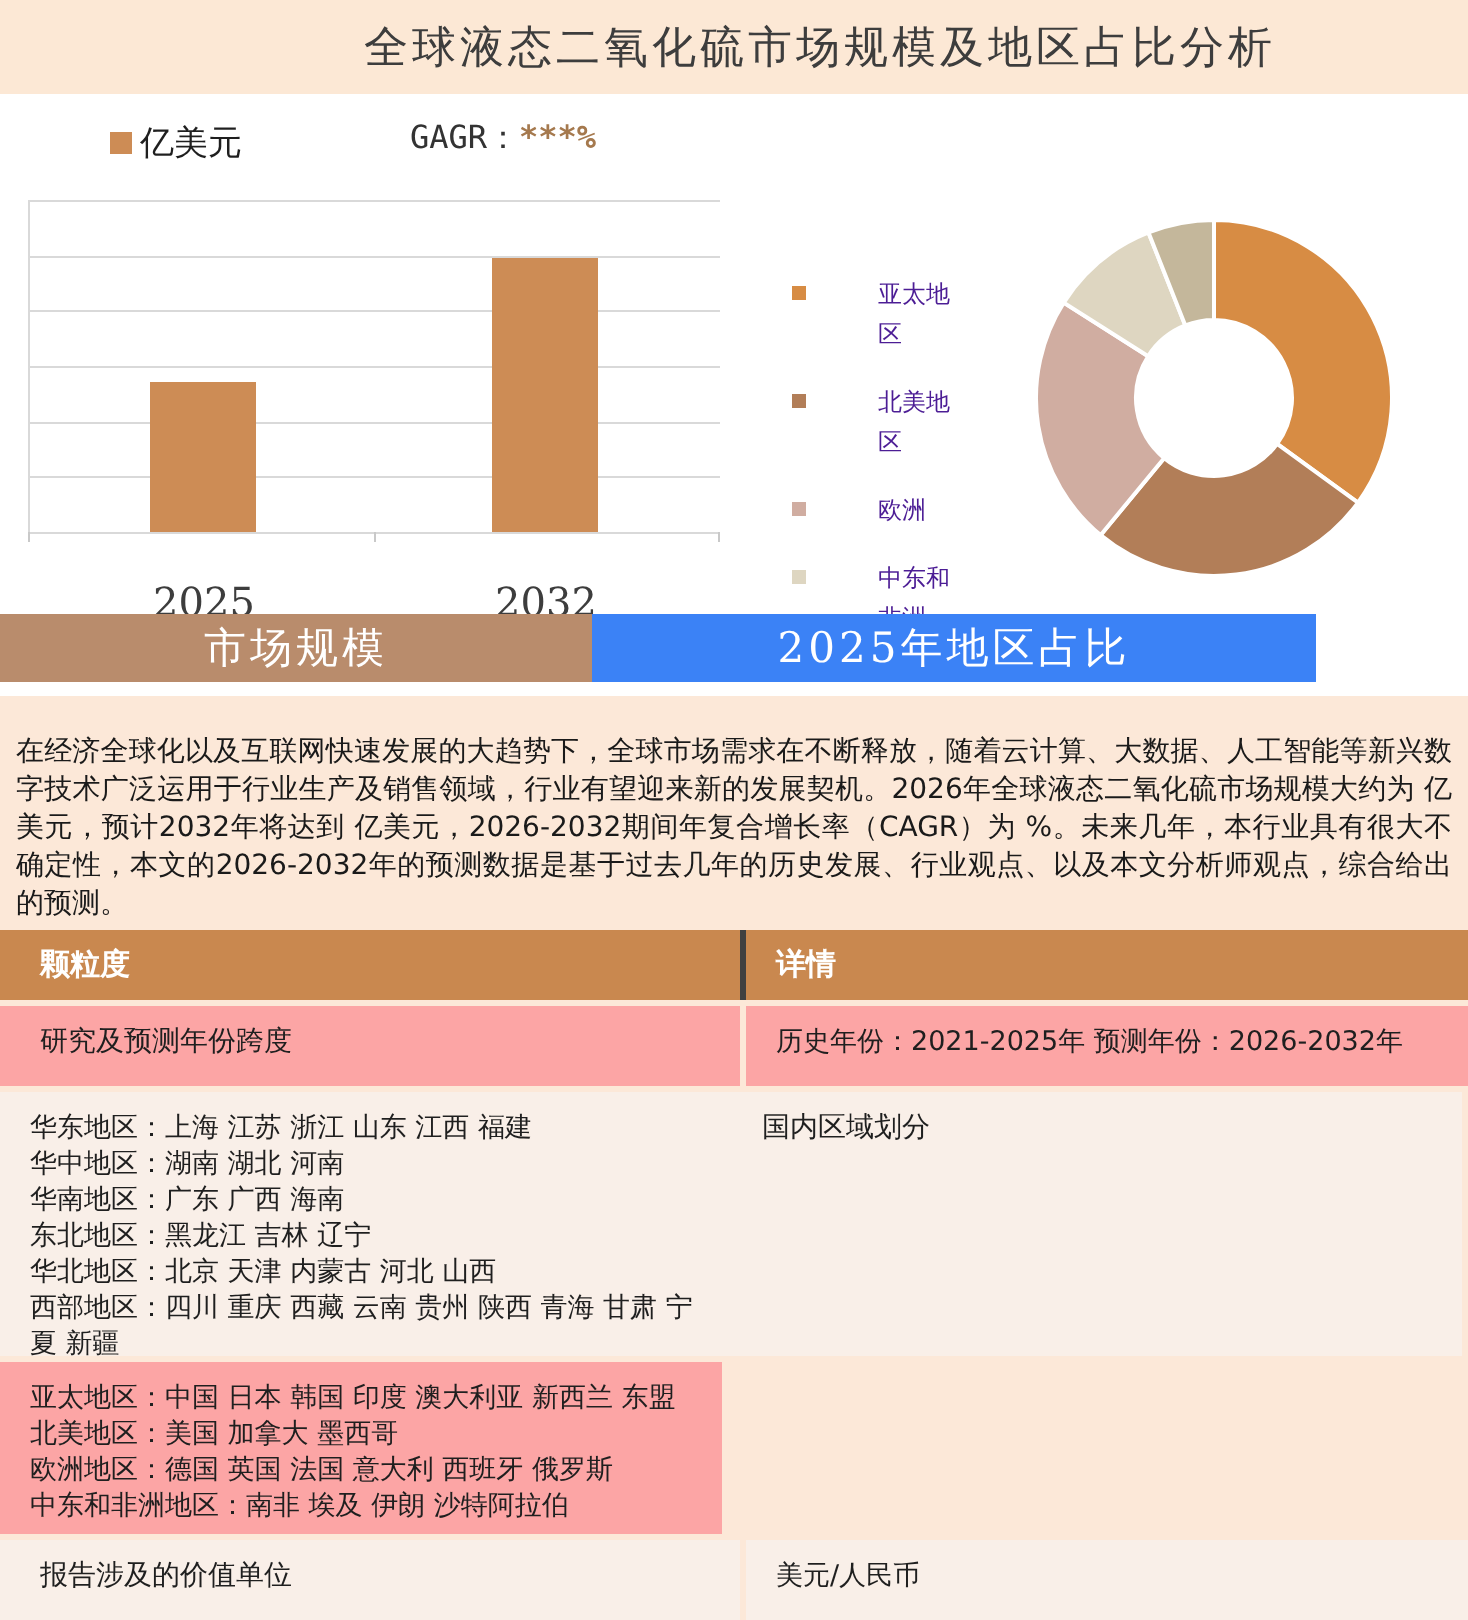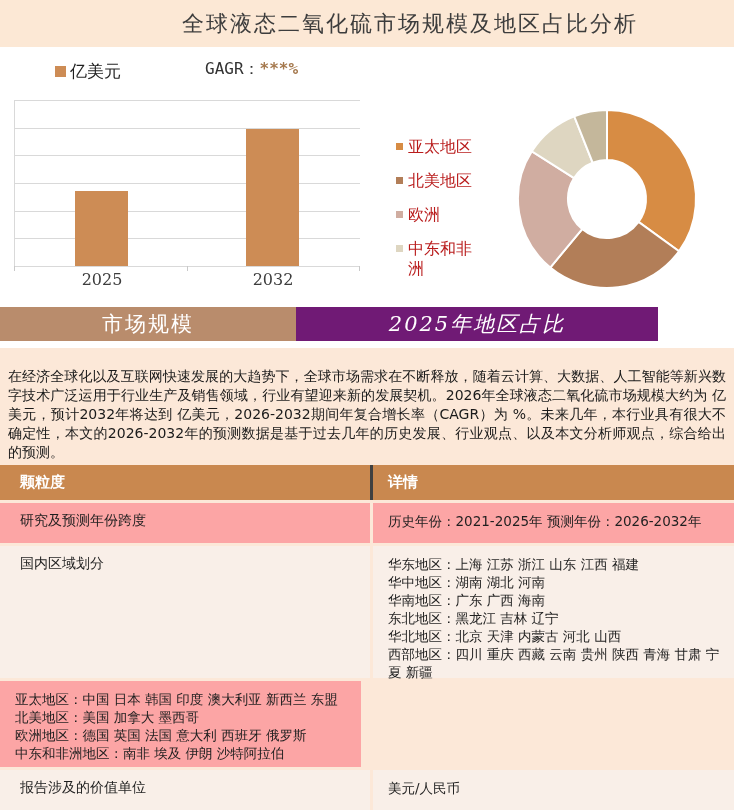--- a/index.html
+++ b/index.html
@@ -18,32 +18,32 @@
            font-size:16px;color:#333333;}
   .bc-cagr .mask{color:#a5794e;font-weight:bold;}
   .plot{position:absolute;left:14px;top:53px;width:346px;height:166px;}
   .gridline{position:absolute;left:0;width:346px;height:1px;background:#d9d9d9;}
   .axis-y{position:absolute;left:0;top:0;width:1px;height:170px;background:#d9d9d9;}
   .axis-x{position:absolute;left:0;top:166px;width:346px;height:1px;background:#d9d9d9;}
   .tick{position:absolute;top:166px;width:1px;height:5px;background:#c9c9c9;}
   .bar{position:absolute;bottom:0;width:53px;background:#cd8c55;}
   .bar-2025{left:61px;}
   .bar-2032{left:232px;}
-  .x-labels{position:absolute;left:14px;top:223px;width:346px;height:20px;
-            font-family:"DejaVu Serif",serif;font-size:16px;color:#3d3d3d;}
+  .x-labels{position:absolute;left:14px;top:242px;width:346px;height:20px;
+            font-family:"DejaVu Serif",serif;font-size:20px;color:#3d3d3d;}
   .x-labels .xl{position:absolute;top:0;width:80px;text-align:center;}
   .xl-2025{left:48px;} .xl-2032{left:219px;}
   
   .donut-chart{position:absolute;left:370px;top:47px;width:364px;height:258px;}
   .dc-title{position:absolute;left:6px;top:5px;width:352px;font-family:"DejaVu Serif",serif;
             font-size:19px;line-height:25px;color:#3f3f3f;}
   .dc-legend{position:absolute;left:26px;top:90px;width:90px;}
   .dc-item{display:flex;margin-bottom:14px;align-items:flex-start;}
   .dc-item .swatch{width:7px;height:7px;margin:6px 5px 0 0;flex:none;}
-  .dc-item .lbl{font-family:"DejaVu Serif",serif;font-size:16px;line-height:20px;color:#b91c1c;width:76px;}
+  .dc-item .lbl{font-family:"DejaVu Serif",serif;font-size:12px;line-height:20px;color:#4c1d95;width:76px;margin-left:31px;}
   .donut-svg{position:absolute;left:145px;top:60px;}
   
   .tabs{position:absolute;left:0;top:307px;width:734px;height:34px;display:flex;}
   .tab{height:34px;display:flex;align-items:center;justify-content:center;
        font-family:"DejaVu Serif",serif;font-size:21px;color:#ffffff;letter-spacing:2px;cursor:pointer;}
   .tab-left{width:296px;background:#b98c6c;}
   .tab-right{width:362px;background:#cdc4a6;}
   
   .content{position:absolute;left:0;top:348px;width:734px;height:462px;background:#fce8d8;}
   .paragraph{padding:19px 8px 0 8px;font-size:14px;line-height:19px;color:#1a1a1a;text-align:justify;}
@@ -122,44 +122,44 @@
         <path d="M92.00,3.00 A89,89 0 0 1 164.00,144.31 L123.55,114.92 A39,39 0 0 0 92.00,53.00 Z" fill="#d78c44" stroke="#ffffff" stroke-width="2"></path>
         <path d="M164.00,144.31 A89,89 0 0 1 35.27,160.58 L67.14,122.05 A39,39 0 0 0 123.55,114.92 Z" fill="#b27e58" stroke="#ffffff" stroke-width="2"></path>
         <path d="M35.27,160.58 A89,89 0 0 1 16.85,44.31 L59.07,71.10 A39,39 0 0 0 67.14,122.05 Z" fill="#d0ada1" stroke="#ffffff" stroke-width="2"></path>
         <path d="M16.85,44.31 A89,89 0 0 1 59.24,9.25 L77.64,55.74 A39,39 0 0 0 59.07,71.10 Z" fill="#ded6c1" stroke="#ffffff" stroke-width="2"></path>
         <path d="M59.24,9.25 A89,89 0 0 1 92.00,3.00 L92.00,53.00 A39,39 0 0 0 77.64,55.74 Z" fill="#c4b79b" stroke="#ffffff" stroke-width="2"></path>
       </svg>
   </div>
 
   <div class="tabs">
     <div class="tab tab-left" style="background-color: rgb(185, 140, 108);">市场规模</div>
-    <div class="tab tab-right" style="background-color: #701a75; font-style: italic;">2025年地区占比</div>
+    <div class="tab tab-right" style="background-color: #3b82f6;">2025年地区占比</div>
   </div>
 
   <div class="content" style="background-color: rgb(252, 232, 216);">
     <div class="paragraph">在经济全球化以及互联网快速发展的大趋势下，全球市场需求在不断释放，随着云计算、大数据、人工智能等新兴数字技术广泛运用于行业生产及销售领域，行业有望迎来新的发展契机。2026年全球液态二氧化硫市场规模大约为 亿美元，预计2032年将达到 亿美元，2026-2032期间年复合增长率（CAGR）为 %。未来几年，本行业具有很大不确定性，本文的2026-2032年的预测数据是基于过去几年的历史发展、行业观点、以及本文分析师观点，综合给出的预测。</div>
     <div class="table-subtitle">本报告涉及到的相关颗粒度</div>
 
     <div class="rtable">
       <div class="trow thead">
         <div class="cell c1">颗粒度</div>
         <div class="cell c2">详情</div>
       </div>
       <div class="trow r1 row-pink">
         <div class="cell c1">研究及预测年份跨度</div>
         <div class="cell c2">历史年份：2021-2025年 预测年份：2026-2032年</div>
       </div>
       <div class="trow r2 row-light">
-        <div class="cell c1">国内区域划分</div>
         <div class="cell c2">华东地区：上海 江苏 浙江 山东 江西 福建
 华中地区：湖南 湖北 河南
 华南地区：广东 广西 海南
 东北地区：黑龙江 吉林 辽宁
 华北地区：北京 天津 内蒙古 河北 山西
 西部地区：四川 重庆 西藏 云南 贵州 陕西 青海 甘肃 宁夏 新疆</div>
+        <div class="cell c1">国内区域划分</div>
       </div>
       <div class="trow r3 row-pink">
         <div class="cell c2">亚太地区：中国 日本 韩国 印度 澳大利亚 新西兰 东盟
 北美地区：美国 加拿大 墨西哥
 欧洲地区：德国 英国 法国 意大利 西班牙 俄罗斯
 中东和非洲地区：南非 埃及 伊朗 沙特阿拉伯</div>
       </div>
       <div class="trow r4 row-light">
         <div class="cell c1">报告涉及的价值单位</div>
         <div class="cell c2">美元/人民币</div>

